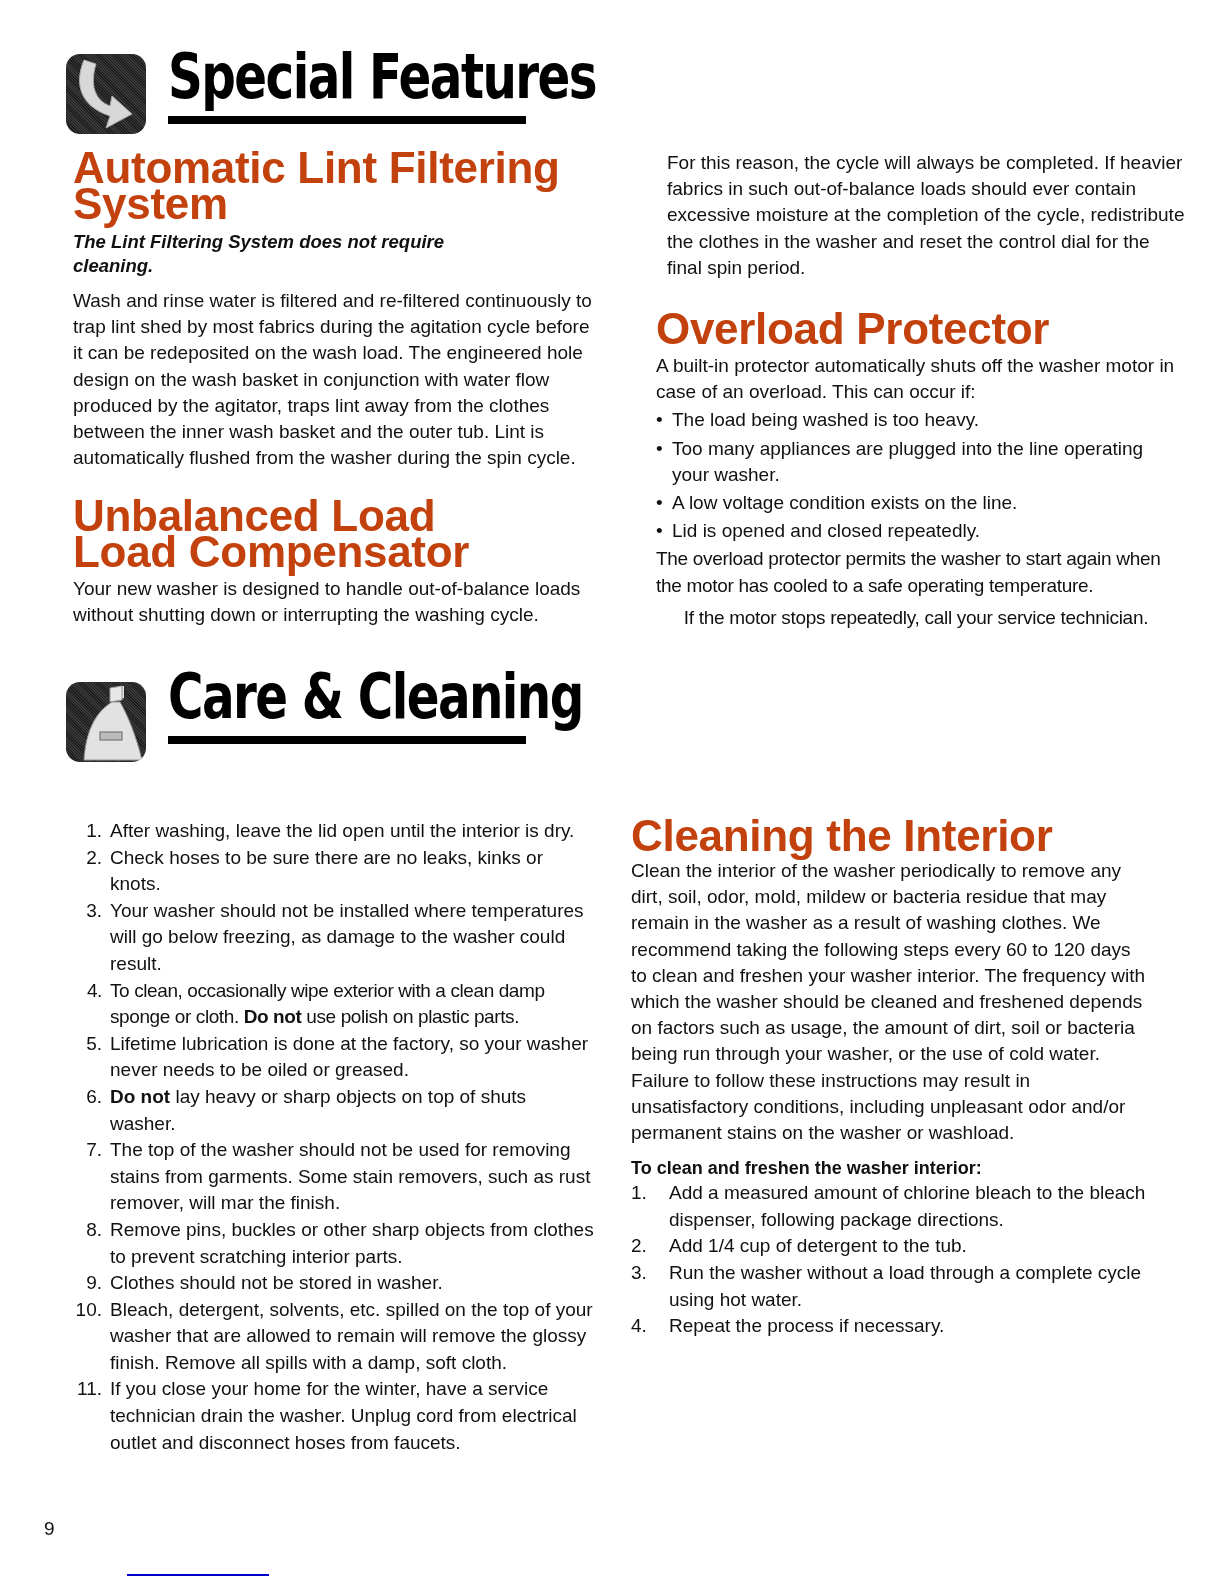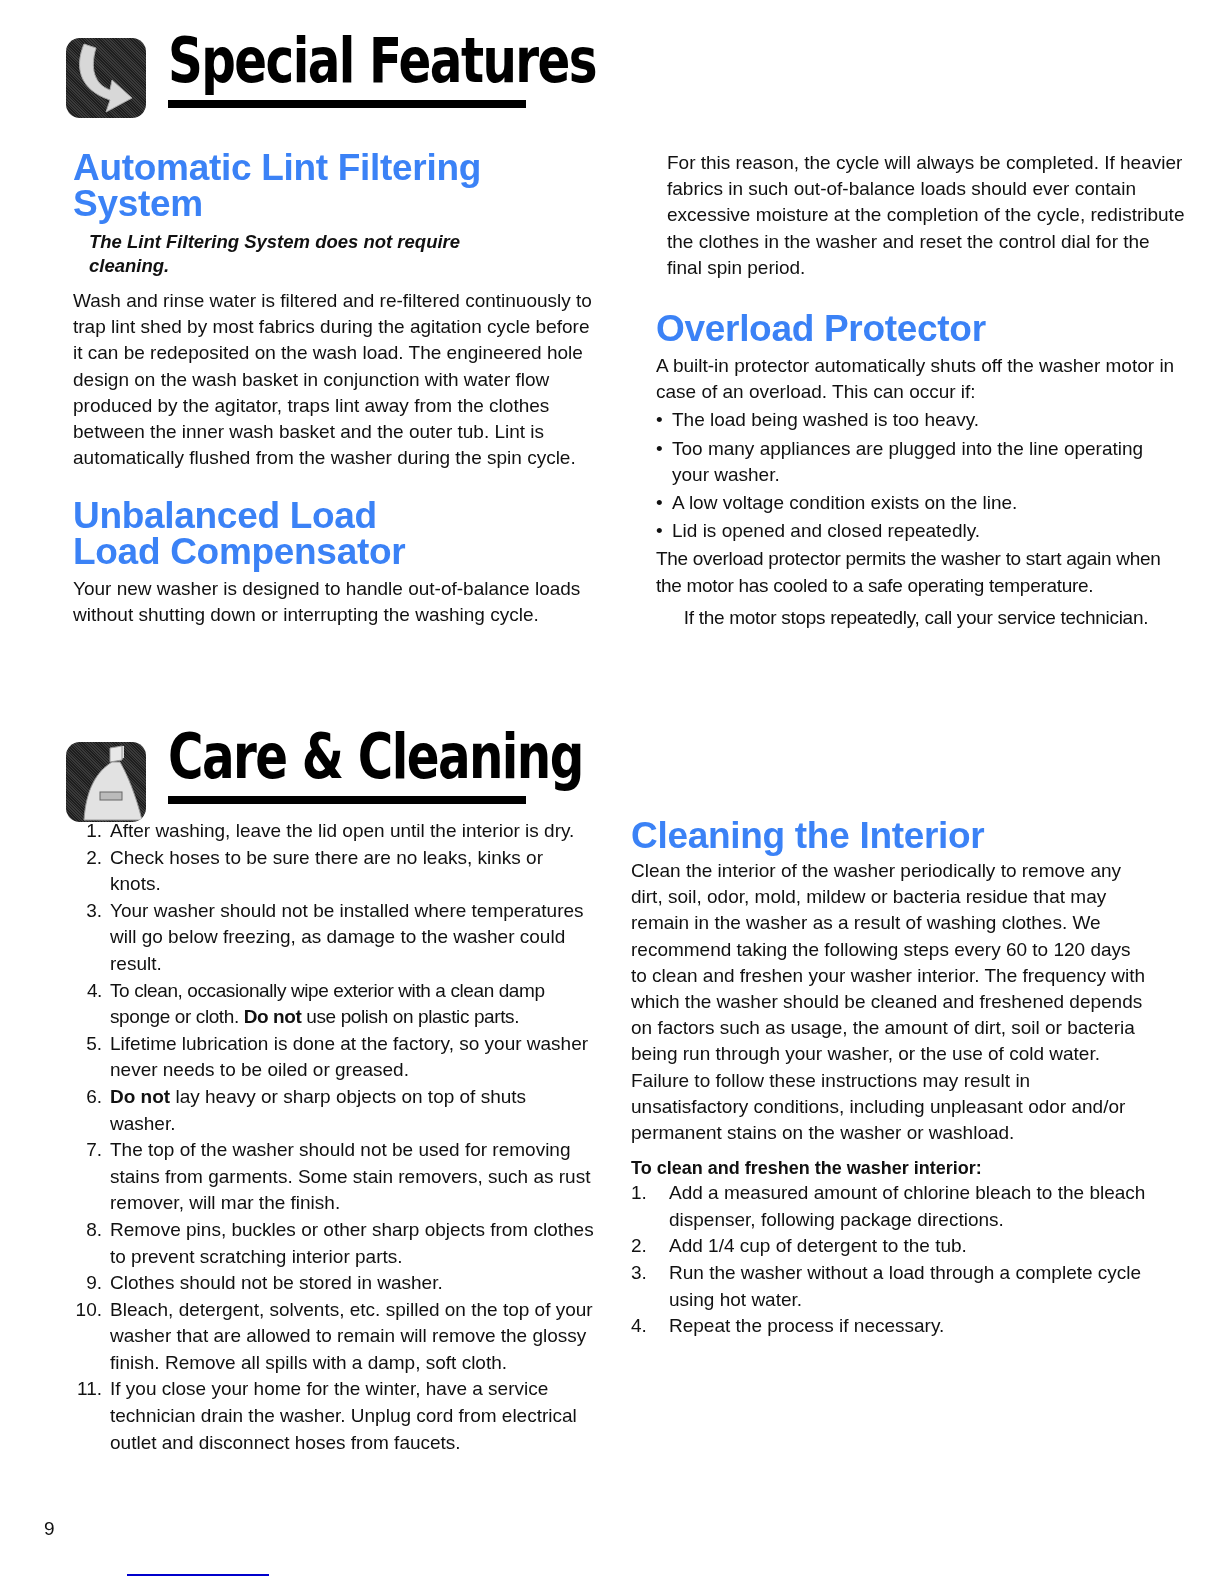--- a/index.html
+++ b/index.html
@@ -16,52 +16,52 @@
   .banner-title-wrap { margin-left: 22px; }
   .banner-title {
     font-family: "DejaVu Sans", sans-serif; font-weight: bold; font-size: 62px;
     letter-spacing: -2px; transform: scaleX(0.78); transform-origin: left top;
     line-height: 74px; white-space: nowrap; display: block; color: #000;
   }
   .banner-rule { width: 358px; height: 8px; background: #000; margin-top: 2px; }
 
   .col { position: absolute; width: 520px; }
   h2 {
-    font-family: "Liberation Sans", sans-serif; font-weight: bold; font-size: 37px;
-    margin: 0; line-height: 36px; color: #3b82f6; letter-spacing: -0.3px;
+    font-family: "Liberation Sans", sans-serif; font-weight: bold; font-size: 44px;
+    margin: 0; line-height: 36px; color: #c2410c; letter-spacing: -0.3px;
   }
   .subhead { font-weight: bold; font-style: italic; font-size: 18.5px; line-height: 24px; margin: 8px 0 10px 0; }
   p { margin: 0; font-size: 19px; line-height: 26.2px; }
   .bul { display: flex; font-size: 19px; line-height: 26.2px; }
   .bul .dot { width: 16px; flex: none; }
   .ol-item { display: flex; font-size: 19px; line-height: 26.6px; }
   .ol-item .num { width: 44px; flex: none; text-align: right; padding-right: 8px; box-sizing: border-box; }
   .ol2 .num { width: 38px; text-align: left; padding-right: 0; }
   b { font-weight: bold; }
   .page-number { position: absolute; left: 44px; top: 1518px; font-size: 19px; }
   .blue-rule { position: absolute; left: 127px; top: 1574px; width: 142px; height: 2px; background: #0000cc; }
 </style>
 </head>
 <body>
 
-<div class="banner" style="top:24px;">
+<div class="banner" style="top:40px;">
   <div class="banner-icon">
     <svg width="80" height="80" viewBox="0 0 80 80">
       <path d="M18 6 C8 30 14 52 44 62 L40 74 L66 60 L46 42 L44 52 C28 46 24 30 30 10 Z" fill="#d8d8d8" stroke="#aaa" stroke-width="1"></path>
     </svg>
   </div>
   <div class="banner-title-wrap">
     <span class="banner-title">Special Features</span>
     <div class="banner-rule"></div>
   </div>
 </div>
 
 <div class="col" style="left:73px; top:150px;">
   <h2>Automatic Lint Filtering System</h2>
-  <div class="subhead" style="width:440px;margin-left:16px;">The Lint Filtering System does not require cleaning.</div>
+  <div class="subhead" style="width:440px;">The Lint Filtering System does not require cleaning.</div>
   <p>Wash and rinse water is filtered and re-filtered continuously to trap lint shed by most fabrics during the agitation cycle before it can be redeposited on the wash load. The engineered hole design on the wash basket in conjunction with water flow produced by the agitator, traps lint away from the clothes between the inner wash basket and the outer tub. Lint is automatically flushed from the washer during the spin cycle.</p>
 </div>
 
 <div class="col" style="left:73px; top:498px;">
   <h2>Unbalanced Load</h2>
   <h2>Load Compensator</h2>
   <p style="margin-top:6px;">Your new washer is designed to handle out-of-balance loads without shutting down or interrupting the washing cycle.</p>
 </div>
 
 <div class="col" style="left:631px; top:150px;margin-left:36px;">
@@ -84,21 +84,21 @@
       <span>A low voltage condition exists on the line.</span>
     </div>
   <div class="bul" style="margin-top:2px;">
       <span class="dot">•</span>
       <span>Lid is opened and closed repeatedly.</span>
     </div>
   <p style="margin-top:2px; letter-spacing:-0.3px;">The overload protector permits the washer to start again when the motor has cooled to a safe operating temperature.</p>
   <p style="margin-top:6px; letter-spacing:-0.3px;text-align:center;">If the motor stops repeatedly, call your service technician.</p>
 </div>
 
-<div class="banner" style="top:720px;">
+<div class="banner" style="top:660px;">
   <div class="banner-icon" style="margin-top:22px;">
     <svg width="80" height="80" viewBox="0 0 80 80">
       <path d="M52 4 L58 4 L58 16 L52 18 Z" fill="#ddd"></path>
       <path d="M44 6 L56 4 L56 18 L44 20 Z" fill="#e8e8e8" stroke="#999"></path>
       <path d="M46 20 C30 30 20 48 18 78 L76 78 C70 54 62 34 54 20 Z" fill="#e2e2e2" stroke="#999"></path>
       <rect x="34" y="50" width="22" height="8" fill="#bbb" stroke="#666"></rect>
     </svg>
   </div>
   <div class="banner-title-wrap">
     <span class="banner-title">Care &amp; Cleaning</span>

